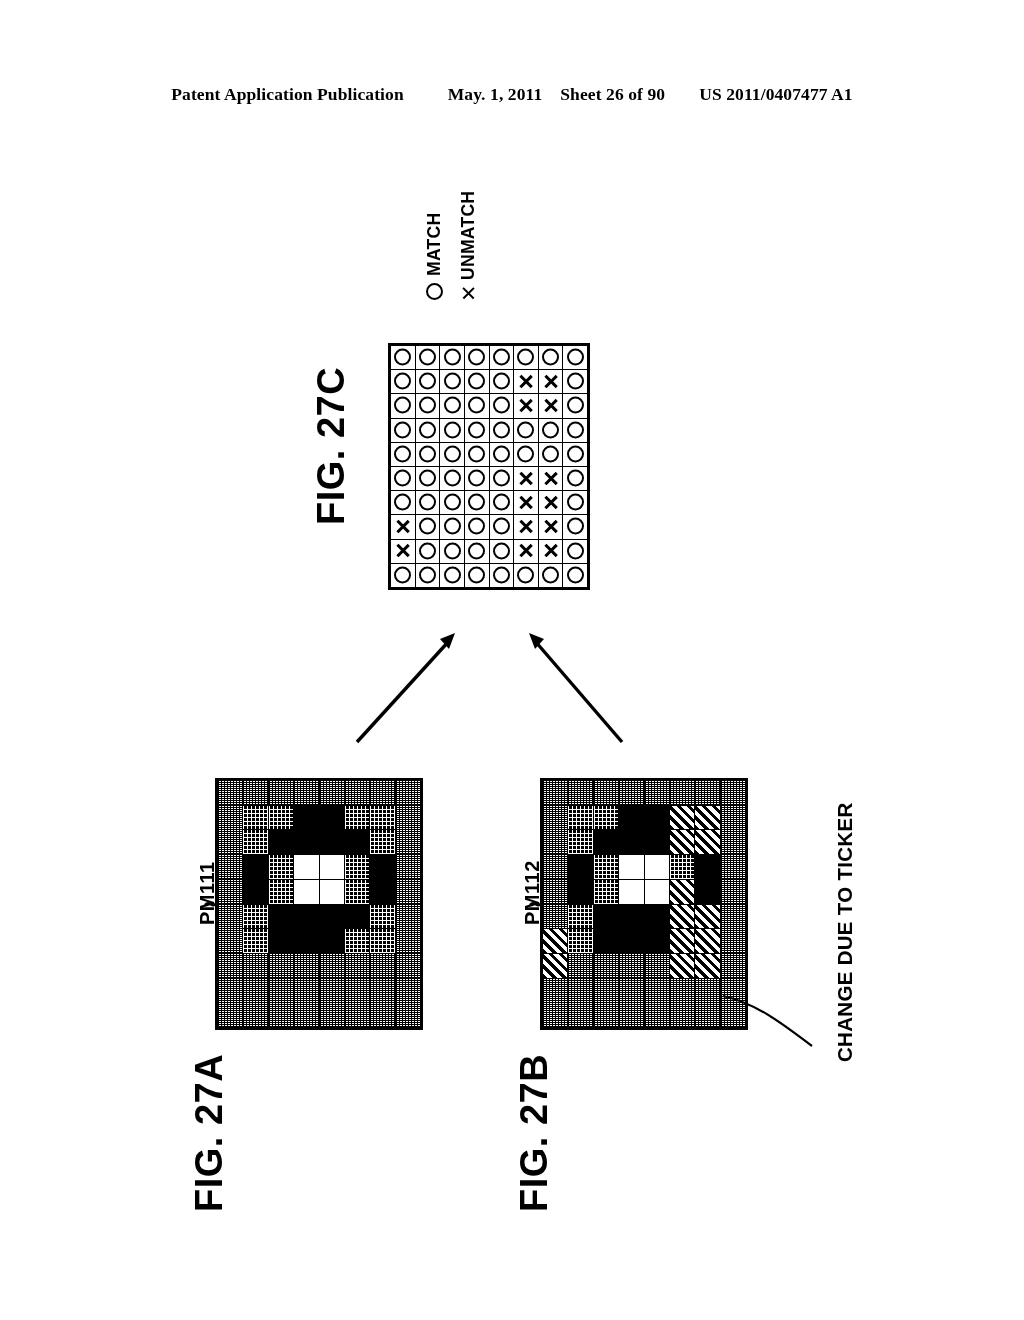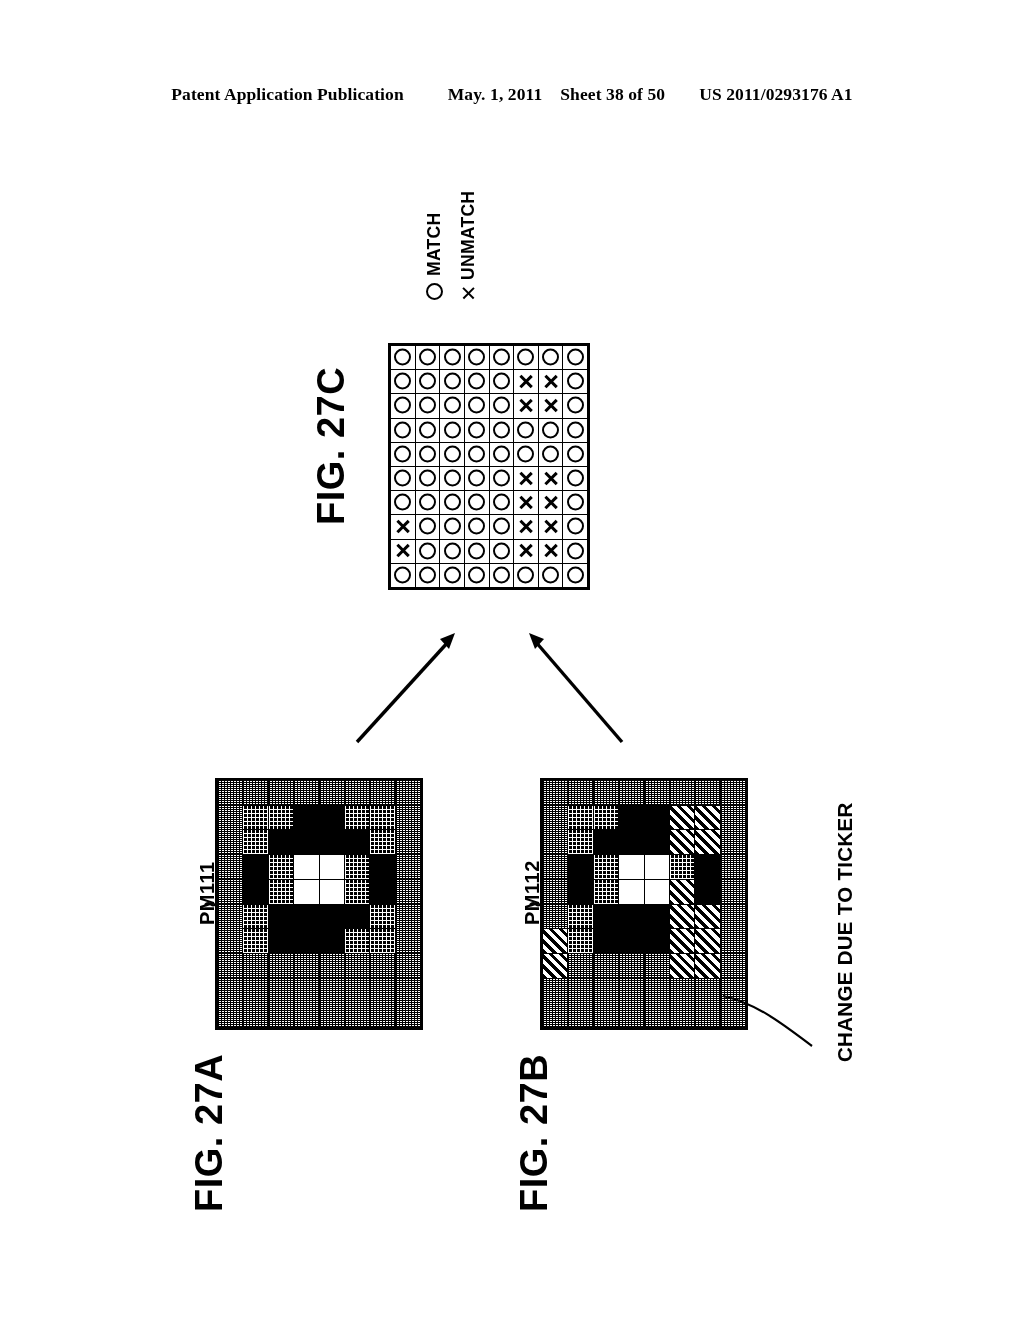--- a/index.html
+++ b/index.html
@@ -119,23 +119,23 @@
   svg.overlay{position:absolute;left:0;top:0;width:1024px;height:1320px;pointer-events:none;}
 </style>
 </head>
 <body>
 
 <div id="pubHeader">
   <span class="seg">Patent Application Publication</span>
   <span class="sp1"></span>
   <span class="seg">May. 1, 2011</span>
   <span class="sp2"></span>
-  <span class="seg">Sheet 38 of 50</span>
+  <span class="seg">Sheet 26 of 90</span>
   <span class="sp3"></span>
-  <span class="seg">US 2011/0293176 A1</span>
+  <span class="seg">US 2011/0407477 A1</span>
 </div>
 
 <div id="legend">
   <div class="leg-item" style="left:0px;top:0px;">
     <span class="sym sym-o"></span>
     <span>MATCH</span>
   </div>
   <div class="leg-item" style="left:34px;top:0px;">
     <span class="sym sym-x"></span>
     <span>UNMATCH</span>

